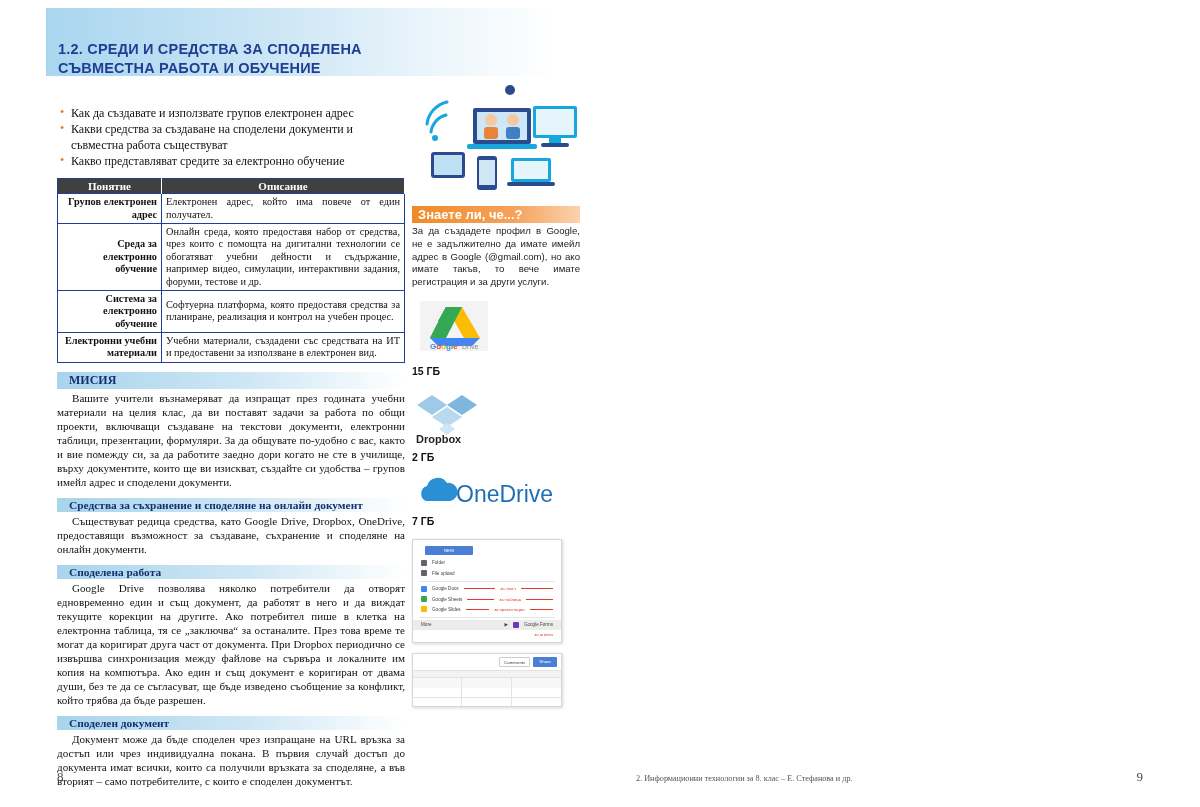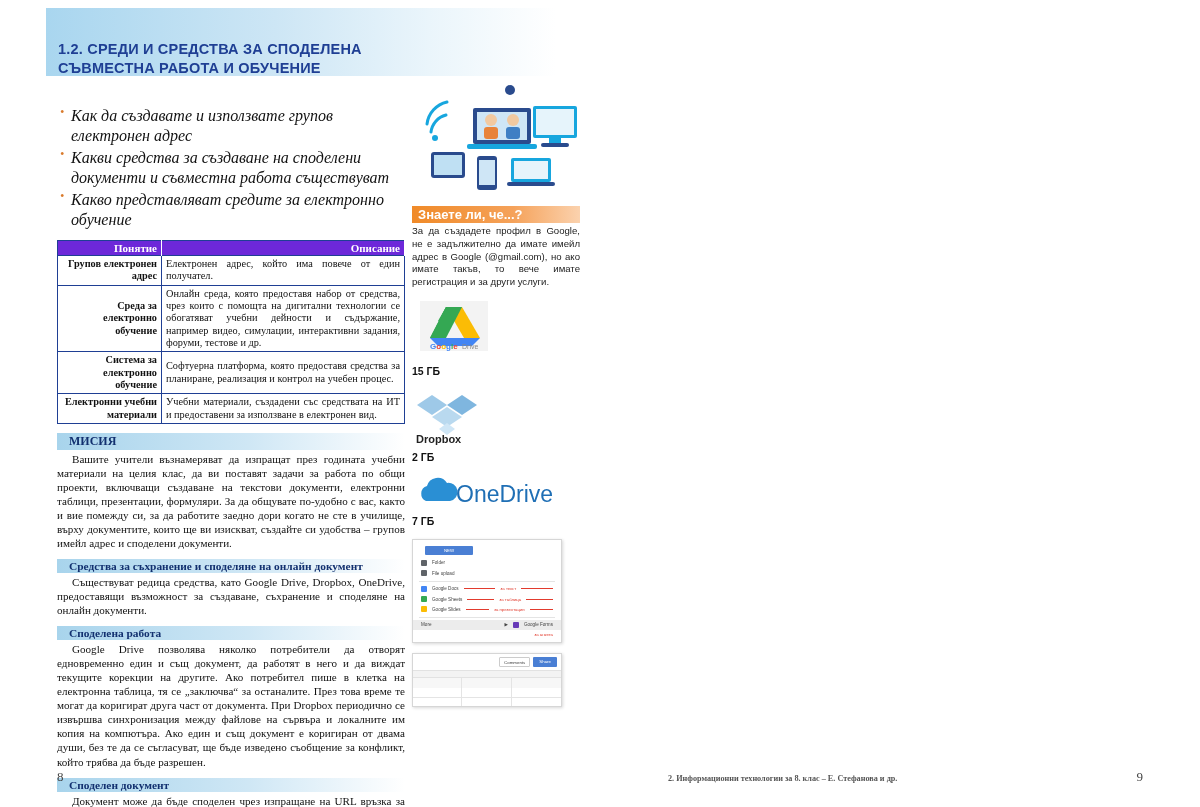--- a/index.html
+++ b/index.html
@@ -30,35 +30,35 @@
 
   .col-left { position: absolute; left: 57px; top: 106px; width: 348px; }
 
   .learn-head {
     font-family: "Liberation Serif", serif;
     font-weight: bold; font-size: 13px; color: #111;
     margin-left: 12px; margin-bottom: 3px;
   }
   ul.learn { list-style: none; }
   ul.learn li {
-    position: relative; font-size: 16px; line-height: 1.28;
-    color: #111; padding-left: 14px; margin-bottom: 1px; font-style: italic;
+    position: relative; font-size: 12px; line-height: 1.28;
+    color: #111; padding-left: 14px; margin-bottom: 1px;
   }
   ul.learn li::before {
     content: "•"; position: absolute; left: 3px; top: -1px;
     color: #d97a2b; font-size: 12px;
   }
 
   
   table.defs {
     margin-top: 9px; width: 348px; border-collapse: collapse;
     border: 1px solid #1f3f94;
   }
   table.defs th {
-    background: #6d28d9; color: #ffffff; text-align: right;
+    background: #404040; color: #ffffff; text-align: center;
     font-size: 11px; font-weight: bold; padding: 1px 4px;
     border-right: 1px solid #ffffff;
     font-family: "Liberation Serif", serif;
   }
   table.defs td {
     border: 1px solid #1f3f94; padding: 2px 4px;
     font-size: 10.3px; line-height: 1.2; vertical-align: middle;
     color: #111;
     text-align: right;
   }
@@ -128,22 +128,22 @@
   .sheetshot { width: 150px; margin-top: 10px; }
 
   
   .folio {
     position: absolute; bottom: 22px; font-size: 13px; color: #444;
     font-family: "Liberation Serif", serif;
   }
   .folio-l { left: 57px; }
   .folio-r { right: 57px; }
   .runhead {
-    position: absolute; bottom: 24px; left: 668px;
-    font-size: 8.2px; color: #555; font-weight: bold;
+    position: absolute; bottom: 24px; left: 636px;
+    font-size: 8.2px; color: #555;
   }
 </style>
 </head>
 <body>
 
 <div class="spread">
 
   <div class="page page-left">
 
     <div class="top-band"></div>

